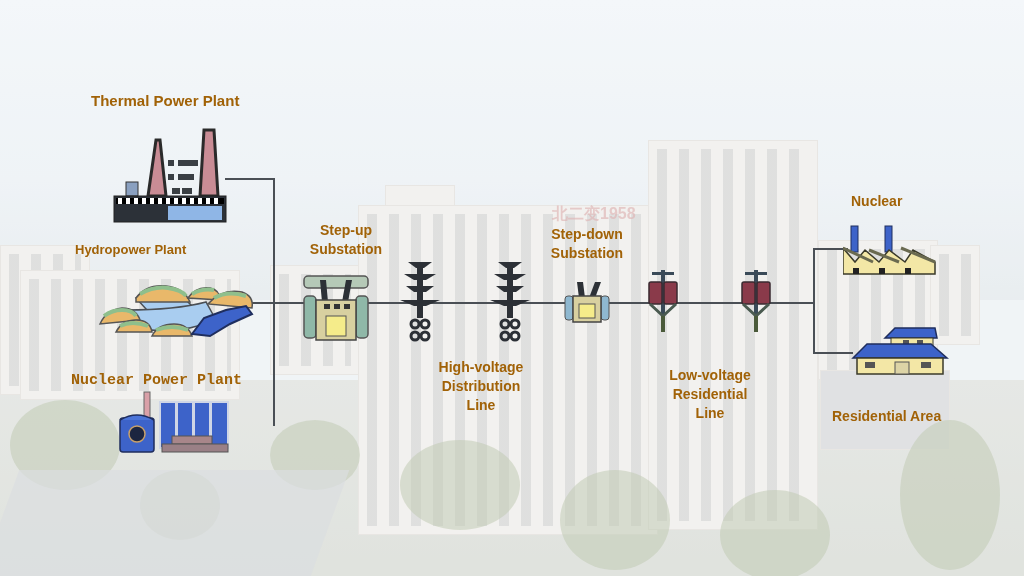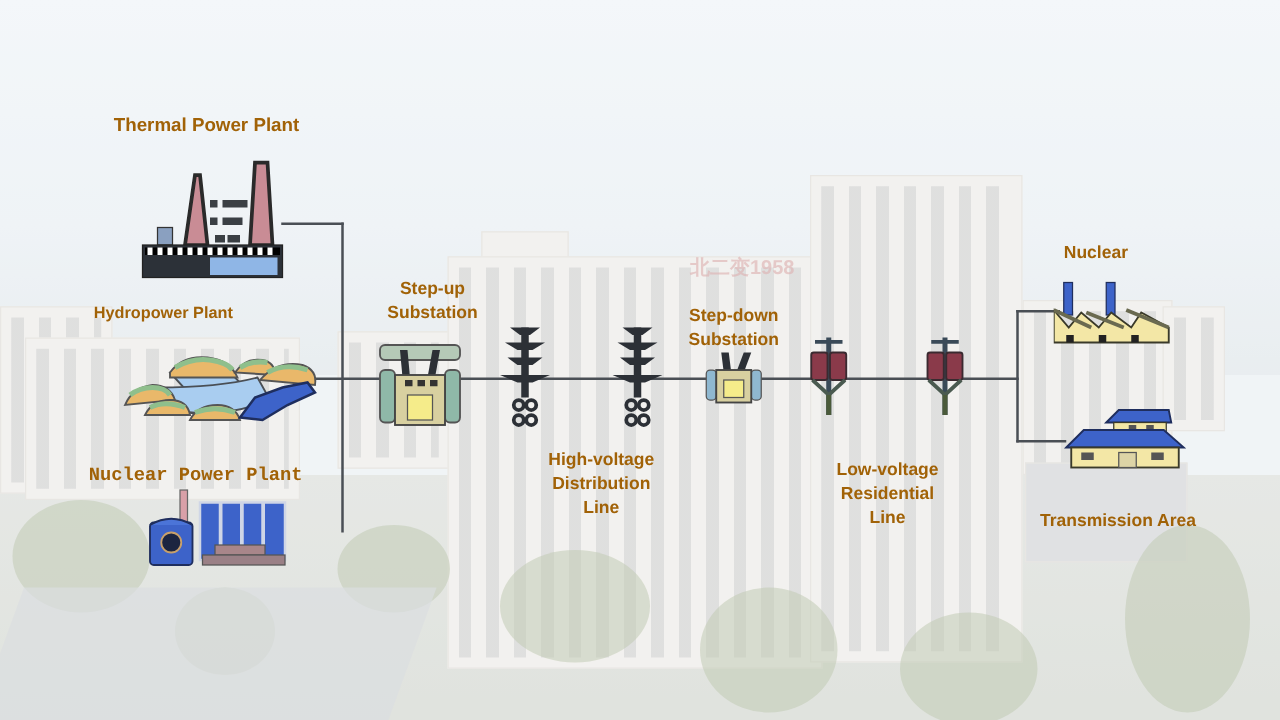--- a/index.html
+++ b/index.html
@@ -81,36 +81,36 @@
 <div class="wire" style="left:813px;top:352px;width:40px;height:2px;"></div>
 
 <div class="label l15" style="left:91px;top:91px;">Thermal Power Plant</div>
 <div class="label l17" style="left:75px;top:241px;">Hydropower Plant</div>
 <div class="label l15" style="left:71px;top:371px;font-family:Liberation Mono, monospace;">Nuclear Power Plant</div>
 
 <div class="label l14" style="left:296px;top:201px;width:100px;margin-top:20px;">
   <div>Step-up</div>
   <div>Substation</div>
 </div>
-<div class="label l14" style="left:537px;top:243px;width:100px;">
+<div class="label l14" style="left:537px;top:225px;width:100px;">
   <div>Step-down</div>
   <div>Substation</div>
 </div>
 <div class="label l14" style="left:419px;top:358px;width:124px;">
   <div>High-voltage</div>
   <div>Distribution</div>
   <div>Line</div>
 </div>
 <div class="label l14" style="left:660px;top:366px;width:100px;">
   <div>Low-voltage</div>
   <div>Residential</div>
   <div>Line</div>
 </div>
 <div class="label l14" style="left:851px;top:192px;">Nuclear</div>
-<div class="label l14" style="left:832px;top:407px;">Transmission Area</div>
+<div class="label l14" style="left:832px;top:407px;">Residential Area</div>
 
 <svg class="icon" style="left:112px;top:126px;" width="116" height="98" viewBox="0 0 116 98">
   <path d="M36 70 L44 14 L48 14 L54 70 Z" fill="#c98c95" stroke="#2a2a2a" stroke-width="3"></path>
   <path d="M88 70 L92 4 L102 4 L106 70 Z" fill="#c98c95" stroke="#2a2a2a" stroke-width="3"></path>
   <rect x="56" y="34" width="6" height="6" fill="#3a3f44"></rect>
   <rect x="66" y="34" width="20" height="6" fill="#3a3f44"></rect>
   <rect x="56" y="48" width="6" height="6" fill="#3a3f44"></rect>
   <rect x="66" y="48" width="16" height="6" fill="#3a3f44"></rect>
   <rect x="60" y="62" width="8" height="6" fill="#3a3f44"></rect>
   <rect x="70" y="62" width="10" height="6" fill="#3a3f44"></rect>

